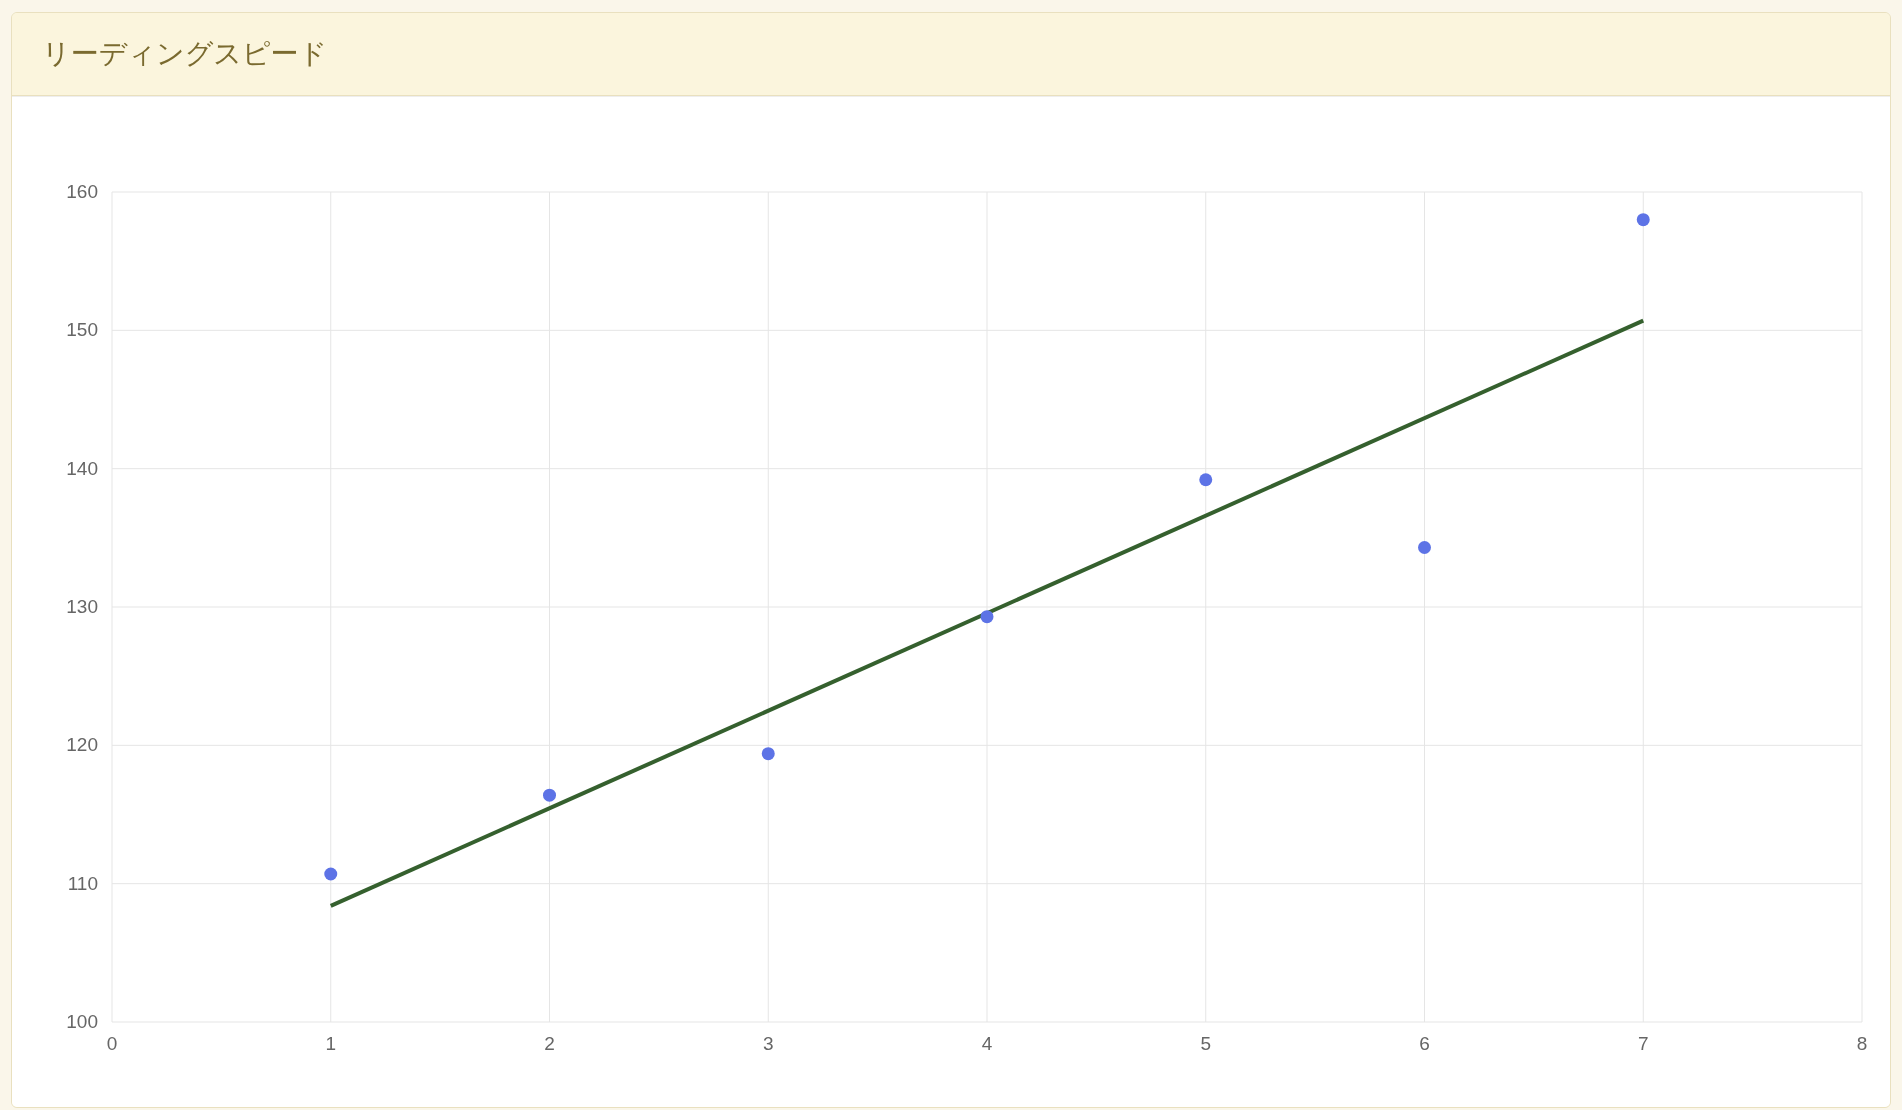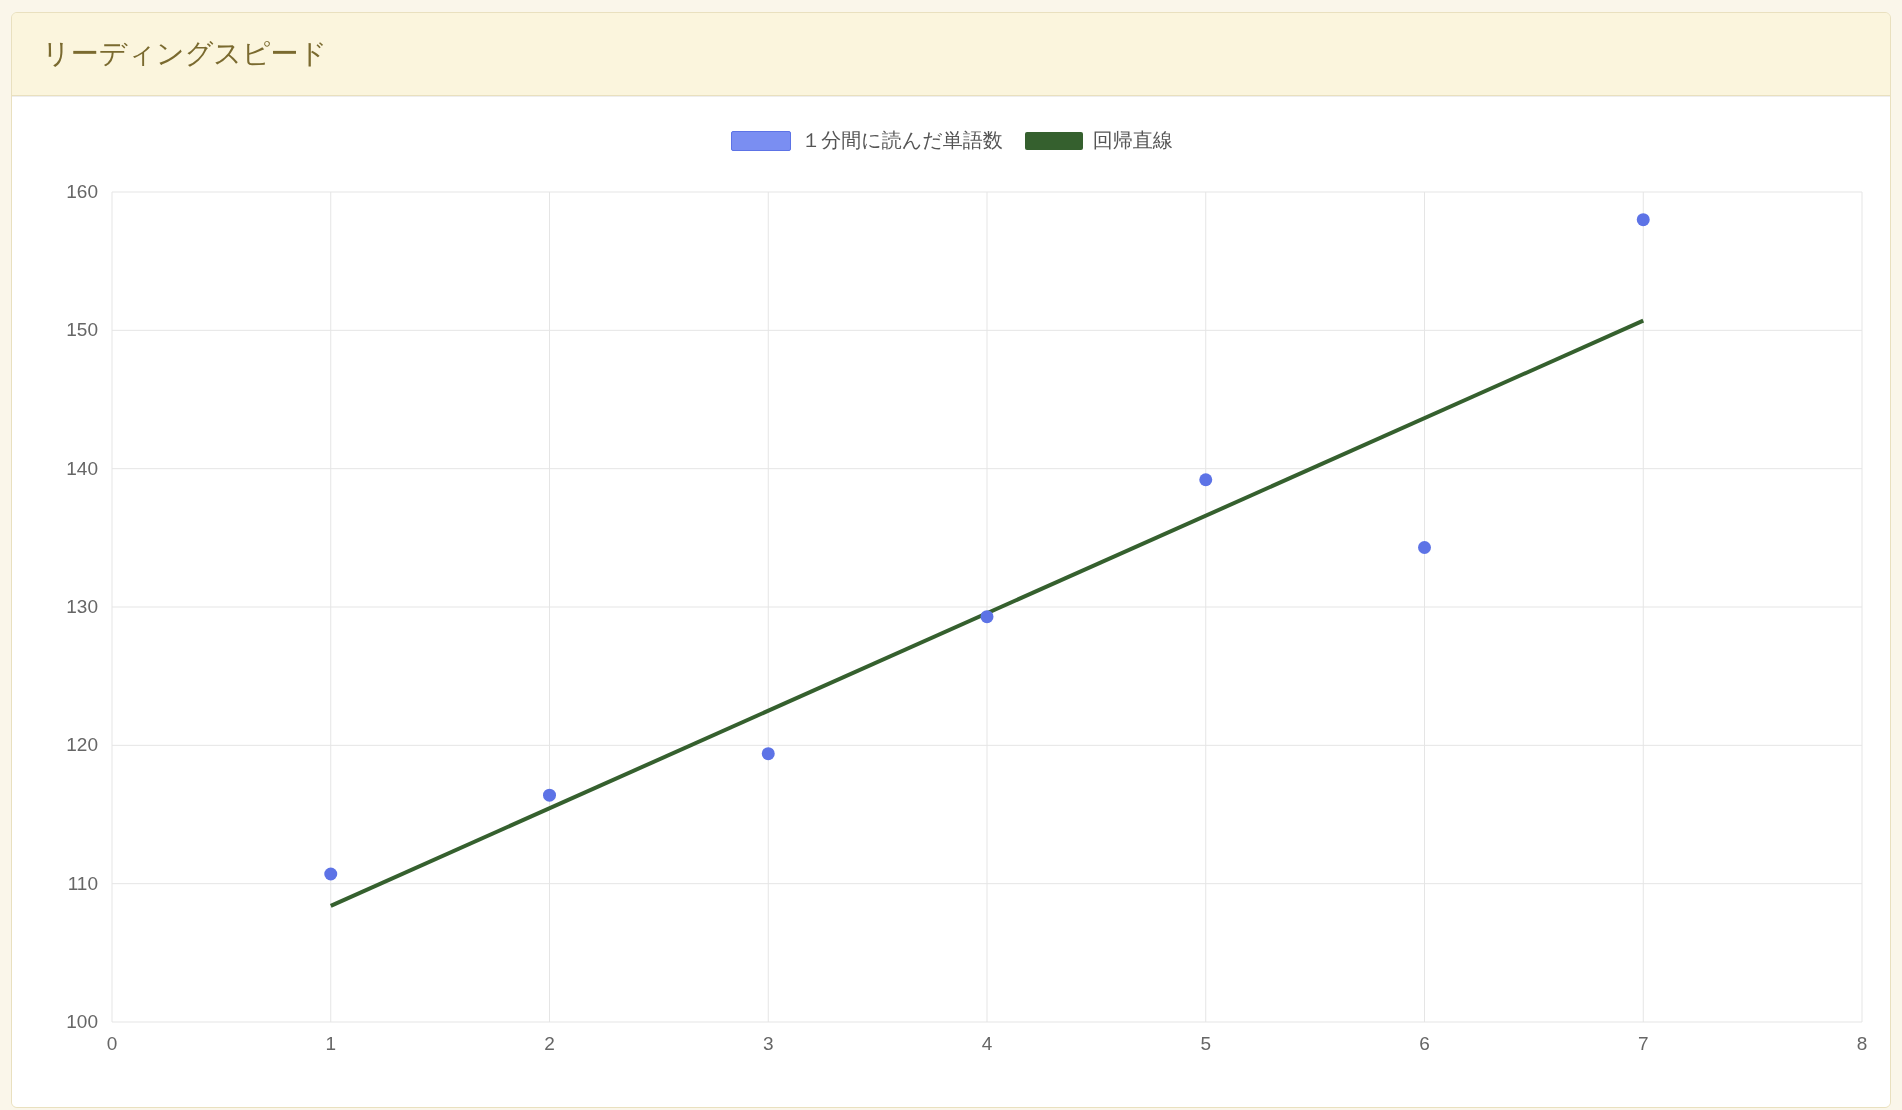--- a/index.html
+++ b/index.html
@@ -20,30 +20,20 @@
 </head>
 <body>
 
 <div class="outer">
   <div class="card">
     <div class="card-header">
       <span>リーディングスピード</span>
     </div>
     <div class="chart-wrap">
       <div class="chart">
-        <div class="legend">
-          <div class="legend-item">
-            <span class="swatch swatch-scatter"></span>
-            <span>１分間に読んだ単語数</span>
-          </div>
-          <div class="legend-item">
-            <span class="swatch swatch-line"></span>
-            <span>回帰直線</span>
-          </div>
-        </div>
         <svg class="plot" id="plot" viewBox="0 0 1750 880" overflow="visible">
             <line x1="0" y1="10" x2="0" y2="840" class="grid"></line>
             <line x1="0" y1="10" x2="0" y2="840" stroke="#e5e5e5"></line>
             <text x="0" y="868" text-anchor="middle" class="tick" font-size="19" fill="#666">0</text>
             <line x1="218.75" y1="10" x2="218.75" y2="840" class="grid"></line>
             <line x1="218.75" y1="10" x2="218.75" y2="840" stroke="#e5e5e5"></line>
             <text x="218.75" y="868" text-anchor="middle" class="tick" font-size="19" fill="#666">1</text>
             <line x1="437.5" y1="10" x2="437.5" y2="840" class="grid"></line>
             <line x1="437.5" y1="10" x2="437.5" y2="840" stroke="#e5e5e5"></line>
             <text x="437.5" y="868" text-anchor="middle" class="tick" font-size="19" fill="#666">2</text>

